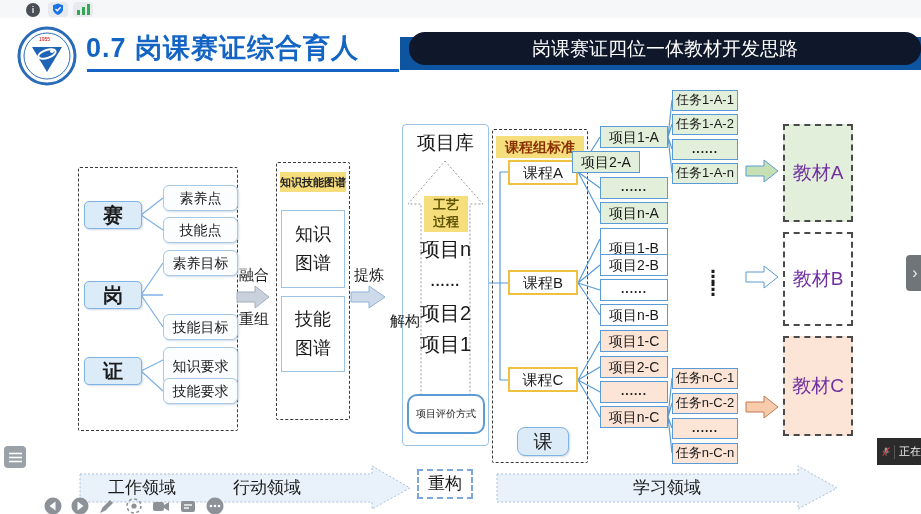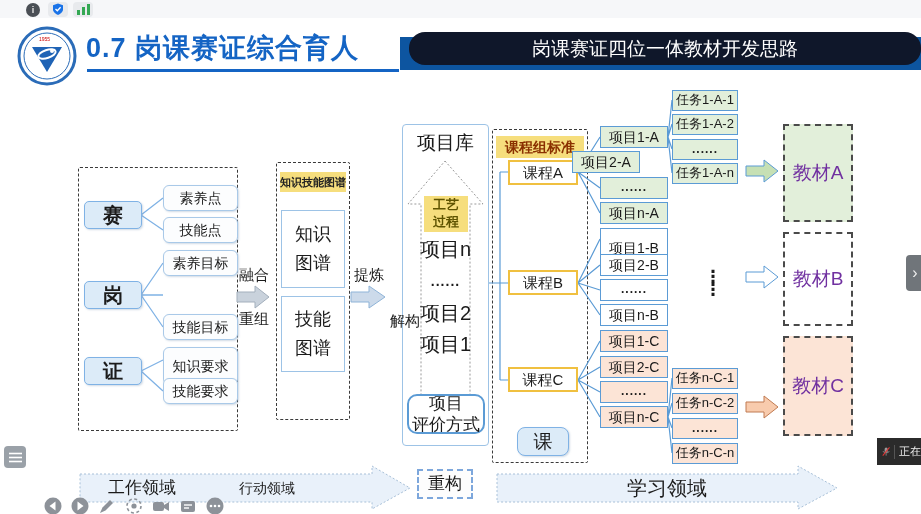--- a/index.html
+++ b/index.html
@@ -123,21 +123,21 @@
   <div class="b" style="left:402px;top:124px;width:87px;height:322px;background:#fff;border:1.5px solid #9dc3e6;border-radius:4px;z-index:0;"></div>
   <div class="b libtxt" style="left:402px;top:130px;width:87px;height:26px;font-size:19px;">项目库</div>
   <div class="b ylab" style="left:424px;top:196px;width:44px;height:36px;font-size:13px;color:#5f5400;flex-direction:column;line-height:1.3;text-align:right;">
     <span>工艺</span>
       <span>过程</span>
   </div>
   <div class="b libtxt" style="left:402px;top:236px;width:87px;height:26px;">项目n</div>
   <div class="b libtxt dots" style="left:402px;top:268px;width:87px;height:26px;font-size:14px;">......</div>
   <div class="b libtxt" style="left:402px;top:300px;width:87px;height:26px;">项目2</div>
   <div class="b libtxt" style="left:402px;top:331px;width:87px;height:26px;">项目1</div>
-  <div class="b" style="left:407px;top:394px;width:78px;height:40px;background:#fff;border:2px solid #5b9bd5;border-radius:10px;font-size:17px;flex-direction:column;line-height:1.25;">
+  <div class="b" style="left:407px;top:394px;width:78px;height:40px;background:#fff;border:2px solid #5b9bd5;border-radius:10px;font-size:10px;flex-direction:row;line-height:1.25;">
     <span>项目</span>
       <span>评价方式</span>
   </div>
 
   <div class="b dashc" style="left:492px;top:129px;width:96px;height:334px;"></div>
   <div class="b ylab" style="left:496px;top:136px;width:88px;height:22px;font-size:14px;color:#8a3000;">课程组标准</div>
   <div class="b course" style="left:508px;top:160px;width:70px;height:25px;">课程A</div>
   <div class="b course" style="left:508px;top:270px;width:70px;height:25px;">课程B</div>
   <div class="b course" style="left:508px;top:367px;width:70px;height:25px;">课程C</div>
   <div class="b kgz" style="left:517px;top:427px;width:52px;height:29px;border-radius:8px;font-size:19px;font-weight:400;">课</div>
@@ -164,23 +164,23 @@
   <div class="b task peach" style="left:672px;top:368px;width:66px;height:21px;">任务n-C-1</div>
   <div class="b task peach" style="left:672px;top:393px;width:66px;height:21px;">任务n-C-2</div>
   <div class="b task peach dots" style="left:672px;top:418px;width:66px;height:21px;">......</div>
   <div class="b task peach" style="left:672px;top:443px;width:66px;height:21px;">任务n-C-n</div>
 
   <div class="b matbox green" style="left:783px;top:124px;width:70px;height:98px;">教材A</div>
   <div class="b matbox whitef" style="left:783px;top:232px;width:70px;height:94px;">教材B</div>
   <div class="b matbox peach" style="left:783px;top:336px;width:70px;height:100px;">教材C</div>
 
   <div class="b" style="left:100px;top:477px;width:84px;height:22px;font-size:17px;">工作领域</div>
-  <div class="b" style="left:225px;top:477px;width:84px;height:22px;font-size:14px;">行动领域</div>
+  <div class="b" style="left:225px;top:477px;width:84px;height:22px;font-size:17px;">行动领域</div>
   <div class="b" style="left:417px;top:469px;width:56px;height:30px;background:#fdfdfd;border:2px dashed #7da7dc;font-size:17px;">重构</div>
-  <div class="b" style="left:625px;top:477px;width:84px;height:22px;font-size:20px;">学习领域</div>
+  <div class="b" style="left:625px;top:477px;width:84px;height:22px;font-size:17px;">学习领域</div>
 
   <div style="position:absolute;left:4px;top:446px;width:22px;height:22px;background:#9aa1a8;border-radius:4px;z-index:5;display:flex;align-items:center;justify-content:center;">
     <svg width="13" height="11" viewBox="0 0 13 11">
         <g stroke="#fff" stroke-width="1.6">
           <line x1="0" y1="1.5" x2="13" y2="1.5"></line>
           <line x1="0" y1="5.5" x2="13" y2="5.5"></line>
           <line x1="0" y1="9.5" x2="13" y2="9.5"></line>
         </g>
       </svg>
   </div>

